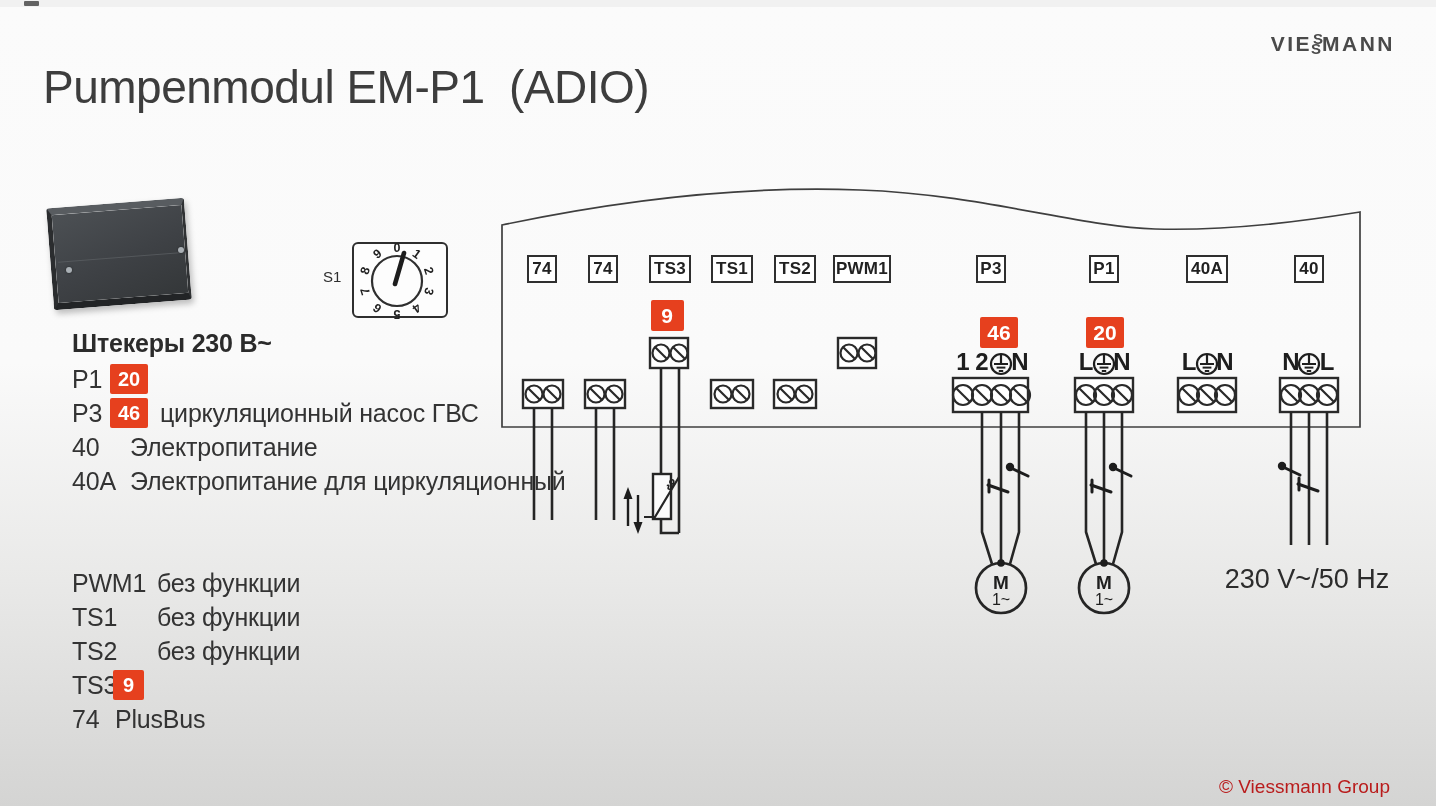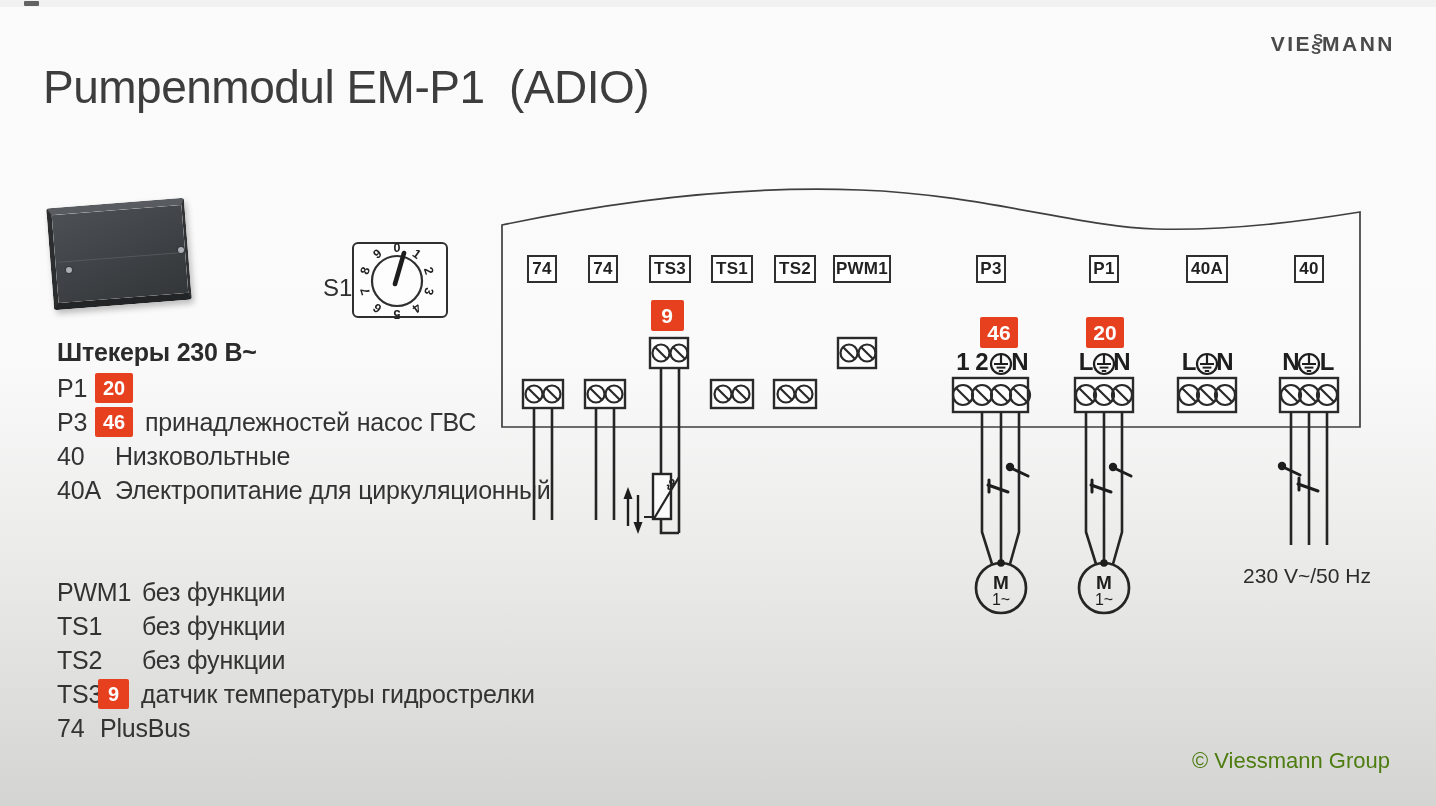--- a/index.html
+++ b/index.html
@@ -34,25 +34,25 @@
     border-right:3px solid #303234; border-radius:3px;
     transform:rotate(-4.5deg); box-shadow:2px 4px 6px rgba(0,0,0,.25);
   }
   .module-photo .seam { position:absolute; left:14px; top:74px; width:122px; height:1px;
     background:#5a5e62; opacity:.8; transform:rotate(-4.5deg); }
   .module-photo .screw-dot { position:absolute; width:6px; height:6px; border-radius:50%;
     background:#aab0b5; box-shadow:0 0 2px #1f2123; }
 
   
   .s1-wrap { position:absolute; left:320px; top:235px; width:145px; height:95px; }
-  .s1-label { position:absolute; left:3px; top:39px; font-size:24px; font-weight:500; color:#2e2e2e; }
+  .s1-label { position:absolute; left:3px; top:33px; font-size:15px; font-weight:500; color:#2e2e2e; }
   .s1-wrap svg { position:absolute; left:30px; top:5px; }
 
   
-  .legend { position:absolute; left:57px;margin-top:9px; }
+  .legend { position:absolute; left:72px; }
   .legend-230v { top:330px; width:560px; }
   .legend-lv   { top:566px; width:600px; }
   .legend h2 { font-size:25px; font-weight:700; color:#2b2b2b; line-height:26px; margin-bottom:6px; letter-spacing:-.2px; }
   .legend .row { display:flex; align-items:center; height:34px; font-size:25px; color:#333; letter-spacing:-.2px; }
   .legend .key { flex:none; }
   .badge {
     display:flex; align-items:center; justify-content:center;
     background:#e6401e; color:#fff; font-weight:700; font-size:20px;
     border-radius:2px; flex:none;
   }
@@ -68,25 +68,25 @@
     font-size:17px; font-weight:700; color:#222; letter-spacing:.3px;
   }
   .diag-badge { position:absolute; height:31px; font-size:21px; }
   .term-char { position:absolute; top:168px; width:26px; text-align:center;
     font-size:24px; font-weight:600; color:#1e1e1e; }
   .earth-icon { position:absolute; top:167px; width:24px; height:29px; }
   .motor-label { position:absolute; width:44px; text-align:center; color:#1e1e1e; }
   .motor-label .m { font-size:19px; font-weight:700; line-height:19px; }
   .motor-label .sub { font-size:16px; font-weight:500; line-height:16px; }
   .supply-label { position:absolute; left:712px; top:384px; width:200px; text-align:center;
-    font-size:21px; font-weight:500; color:#2c2c2c; }
+    font-size:27px; font-weight:500; color:#2c2c2c; }
   .sensor-theta { position:absolute; left:168px; top:297px; width:16px; text-align:center;
     font-size:14px; font-weight:600; color:#222; font-style:italic; }
 
-  .copyright { position:absolute; right:46px; top:748px; font-size:22px; color:#4d7c0f; }
+  .copyright { position:absolute; right:46px; top:776px; font-size:19px; color:#b91c1c; }
 </style>
 </head>
 <body>
 
 <div class="topstrip">
   <div class="smudge"></div>
 </div>
 
 <h1 class="page-title">Pumpenmodul EM-P1  (ADIO)</h1>
 
@@ -130,25 +130,25 @@
 <div class="legend legend-230v">
   <h2>Штекеры 230 В~</h2>
   <div class="rows">
       <div class="row">
         <span class="key" style="width: 38px;">P1</span>
         <span class="badge">20</span>
       </div>
       <div class="row">
         <span class="key" style="width: 38px;">P3</span>
         <span class="badge">46</span>
-        <span>принадлежностей насос ГВС</span>
+        <span>циркуляционный насос ГВС</span>
       </div>
       <div class="row">
         <span class="key" style="width: 58px;">40</span>
-        <span>Низковольтные</span>
+        <span>Электропитание</span>
       </div>
       <div class="row">
         <span class="key" style="width: 58px;">40A</span>
         <span>Электропитание для циркуляционный</span>
       </div>
     </div>
 </div>
 
 <div class="legend legend-lv">
   <div class="rows">
@@ -160,21 +160,20 @@
         <span class="key" style="width: 85px;">TS1</span>
         <span>без функции</span>
       </div>
       <div class="row">
         <span class="key" style="width: 85px;">TS2</span>
         <span>без функции</span>
       </div>
       <div class="row">
         <span class="key" style="width: 41px;">TS3</span>
         <span class="badge">9</span>
-        <span>датчик температуры гидрострелки</span>
       </div>
       <div class="row">
         <span class="key" style="width: 43px;">74</span>
         <span>PlusBus</span>
       </div>
     </div>
 </div>
 
 <div class="diagram">
   <svg class="main" width="900" height="460" viewBox="0 0 900 460">

